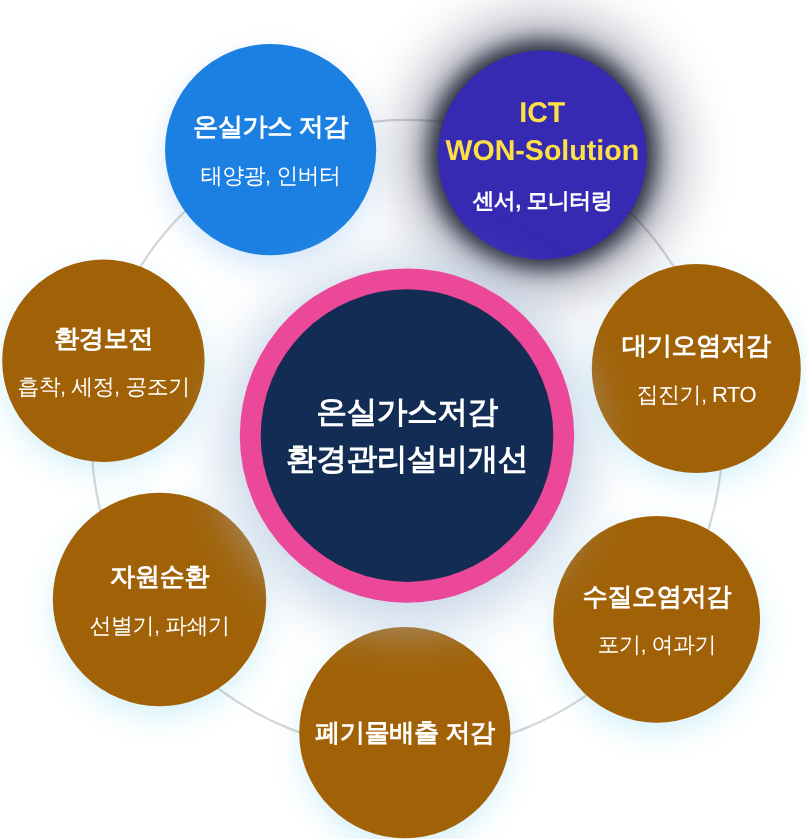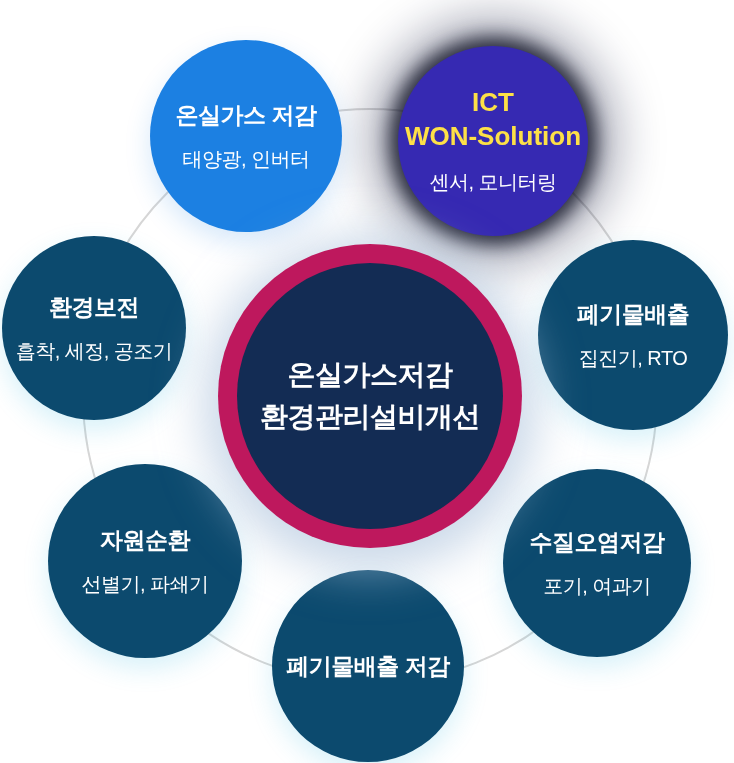--- a/index.html
+++ b/index.html
@@ -41,42 +41,42 @@
     letter-spacing: -0.5px;
     white-space: nowrap;
   }
   .node .sub {
     font-size: 20px;
     margin-top: 15px;
     letter-spacing: -0.5px;
     white-space: nowrap;
   }
   .sat-blue { background: #1c80e2; box-shadow: 0 10px 26px rgba(28,128,226,0.18); }
-  .sat-cyan { background: #0c4a6e; box-shadow: 0 10px 26px rgba(31,180,219,0.18); }
+  .sat-cyan { background: #a16207; box-shadow: 0 10px 26px rgba(31,180,219,0.18); }
 
   .n-greenhouse { left: 150px; top: 40px;  width: 192px; height: 192px; }
   .n-ict        { left: 398px; top: 46px;  width: 190px; height: 190px;
                   background: #3629b2;
                   box-shadow: 0 0 18px 9px rgba(8,10,28,0.78), 0 0 48px 28px rgba(16,22,58,0.38);
                   z-index: 2; }
   .n-environment{ left: 2px;   top: 236px; width: 184px; height: 184px; }
   .n-air        { left: 538px; top: 240px; width: 190px; height: 190px; }
-  .n-resource   { left: 48px;  top: 464px; width: 194px; height: 194px; }
+  .n-resource   { left: 48px;  top: 448px; width: 194px; height: 194px; }
   .n-water      { left: 503px; top: 469px; width: 188px; height: 188px; }
   .n-waste      { left: 272px; top: 570px; width: 192px; height: 192px; }
 
   .n-ict .title { font-size: 26px; line-height: 1.27; color: #fde047; letter-spacing: 0; }
-  .n-ict .sub   { margin-top: 16px; }
+  .n-ict .sub   { margin-top: 16px; font-weight: bold; }
 
   
   .center-glow {
     position: absolute;
     left: 218px; top: 244px;
     width: 304px; height: 304px;
-    background: #be185d;
+    background: #ec4899;
     border-radius: 50%;
     box-shadow: 0 8px 46px 16px rgba(168,191,219,0.60);
     display: flex;
     align-items: center;
     justify-content: center;
     z-index: 4;
   }
   .center-core {
     width: 266px; height: 266px;
     background: #132c54;
@@ -111,21 +111,21 @@
     <div class="title">WON-Solution</div>
     <div class="sub">센서, 모니터링</div>
   </div>
 
   <div class="node sat-cyan n-environment">
     <div class="title">환경보전</div>
     <div class="sub">흡착, 세정, 공조기</div>
   </div>
 
   <div class="node sat-cyan n-air">
-    <div class="title">폐기물배출</div>
+    <div class="title">대기오염저감</div>
     <div class="sub">집진기, RTO</div>
   </div>
 
   <div class="node sat-cyan n-resource">
     <div class="title">자원순환</div>
     <div class="sub">선별기, 파쇄기</div>
   </div>
 
   <div class="node sat-cyan n-water">
     <div class="title">수질오염저감</div>

